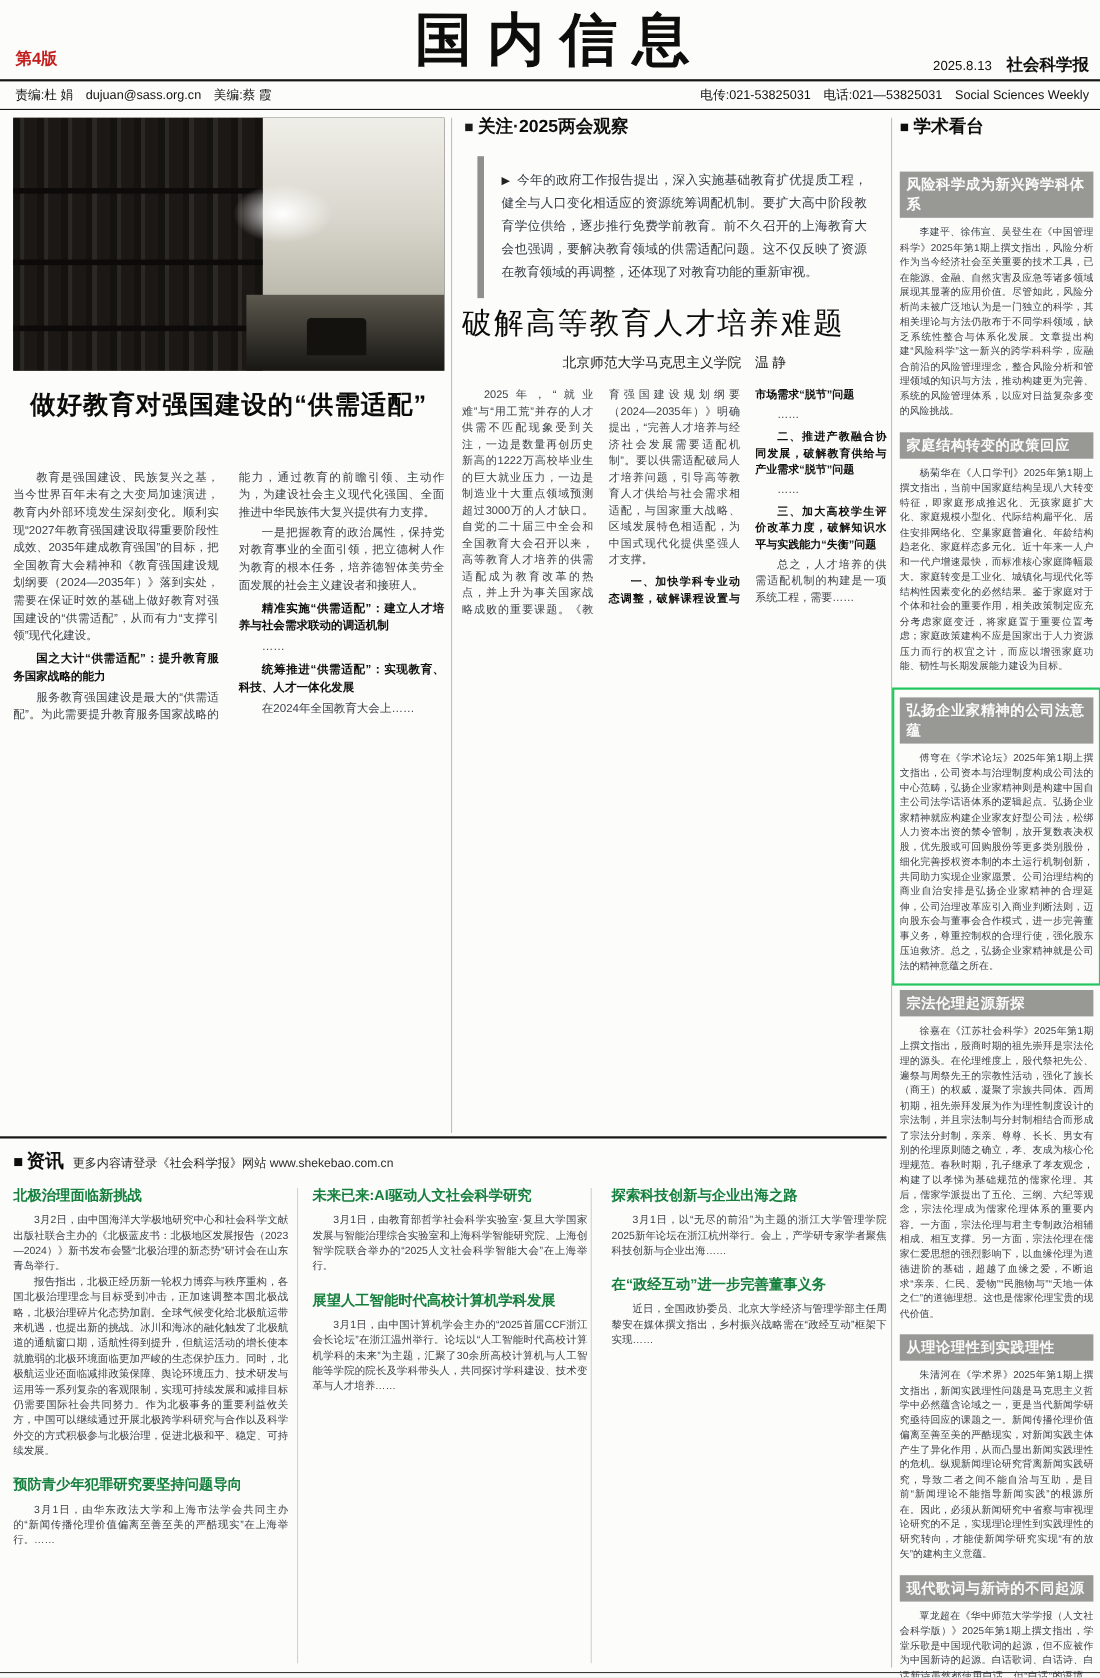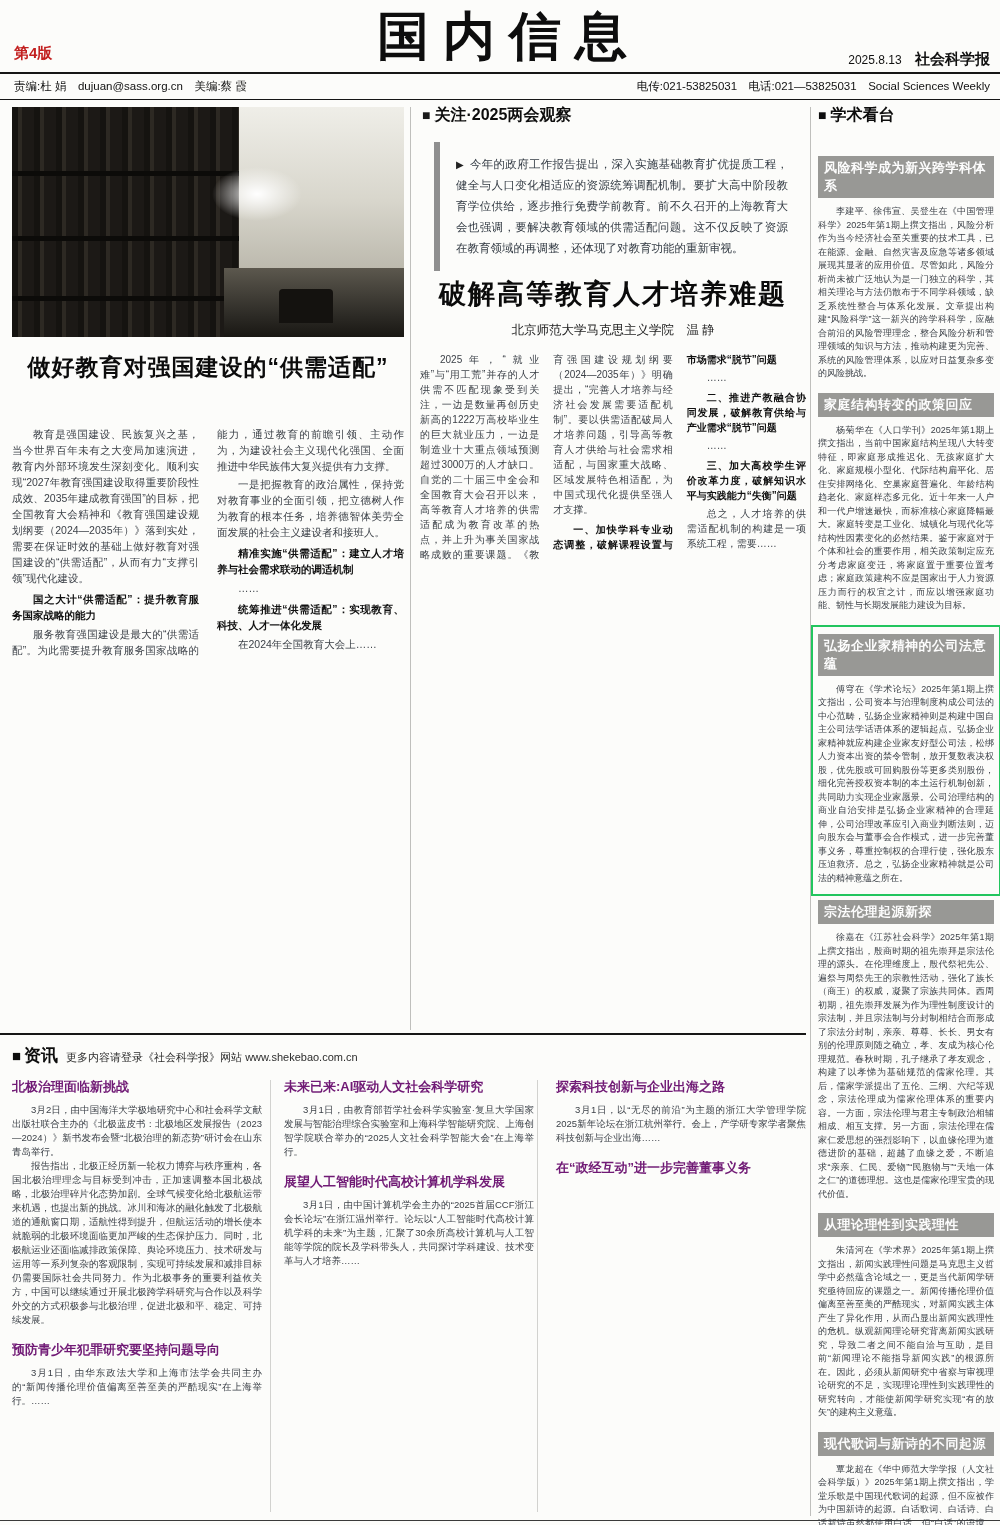--- a/index.html
+++ b/index.html
@@ -56,22 +56,22 @@
   .left-body .subhead, .mid-body .subhead {
     font-weight:bold; color:#101010; text-indent:2em; margin:5px 0 3px; }
   
   .sec-head { position:absolute; font-size:16px; font-weight:bold; color:#0d0d0d; }
   .sec-head .sq { font-size:14px; margin-right:4px; color:#1a1a1a; }
   .focus-head { left:422px; top:105px; }
   .focus-box { position:absolute; left:434px; top:142px; width:358px;
     border-left:6px solid #8f8f8f; padding:12px 4px 12px 16px;
     font-size:11.5px; line-height:21px; text-align:justify; color:#333b44; }
   .focus-box .pointer { color:#222; margin-right:6px; font-size:10px; }
-  .mid-headline { position:absolute; left:420px; top:276px; width:386px; text-align:center;
-    font-size:27px; font-weight:bold; letter-spacing:2px; color:#0b0b0b; }
+  .mid-headline { position:absolute; left:420px; top:276px; width:386px; 
+    font-size:27px; font-weight:normal; letter-spacing:2px; color:#0b0b0b; }
   .mid-byline { position:absolute; left:420px; top:322px; width:386px; text-align:center;
     font-family:"Liberation Serif", serif; font-size:12.5px; color:#222; }
   .mid-body { position:absolute; left:420px; top:352px; width:386px; height:678px;
     column-count:3; column-gap:14px; font-size:10px; line-height:15px;
     text-align:justify; color:#3c4148; }
   
   .acad { position:absolute; left:818px; top:105px; width:176px; }
   .acad-head { font-size:16px; font-weight:bold; color:#0d0d0d; margin-bottom:30px; }
   .acad-head .sq { font-size:14px; margin-right:4px; }
   .card { margin-bottom:12px; }
@@ -81,21 +81,21 @@
   .card.highlight { border:2px solid #22c55e; padding:7px 5px 9px; margin:0 -7px 4px; }
   
   .news-head { position:absolute; left:12px; top:1044px; font-size:17px; font-weight:bold; color:#0d0d0d; }
   .news-head .sq { font-size:15px; margin-right:3px; }
   .news-note { font-size:11px; font-weight:normal; color:#2c2c2c; margin-left:8px; }
   .news-note a { color:#2c2c2c; text-decoration:none; }
   .news-cols { position:absolute; left:12px; top:1078px; width:794px; height:436px;
     display:flex; gap:22px; overflow:hidden; }
   .news-col { width:250px; }
   .news-item { margin-bottom:14px; }
-  .news-title { font-size:13px; font-weight:bold; color:#701a75; margin-bottom:7px; }
+  .news-title { font-size:13px; font-weight:bold; color:#15803d; margin-bottom:7px; }
   .news-body { font-size:9.5px; line-height:14px; text-align:justify; color:#3c4148; }
   .news-body p { text-indent:2em; }
 </style>
 </head>
 <body>
 
 <div class="page">
 
   <div class="page-no">第4版</div>
   <div class="big-title">国内信息</div>
@@ -228,17 +228,20 @@
     </div>
     <div class="news-col">
       <div class="news-item">
         <div class="news-title">探索科技创新与企业出海之路</div>
         <div class="news-body">
           <p>3月1日，以“无尽的前沿”为主题的浙江大学管理学院2025新年论坛在浙江杭州举行。会上，产学研专家学者聚焦科技创新与企业出海……</p>
         </div>
       </div>
       <div class="news-item">
         <div class="news-title">在“政经互动”进一步完善董事义务</div>
+        <div class="news-body">
+          <p>近日，全国政协委员、北京大学经济与管理学部主任周黎安在媒体撰文指出，乡村振兴战略需在“政经互动”框架下实现……</p>
+        </div>
       </div>
     </div>
   </div>
 
 </div>
 
 </body></html>

